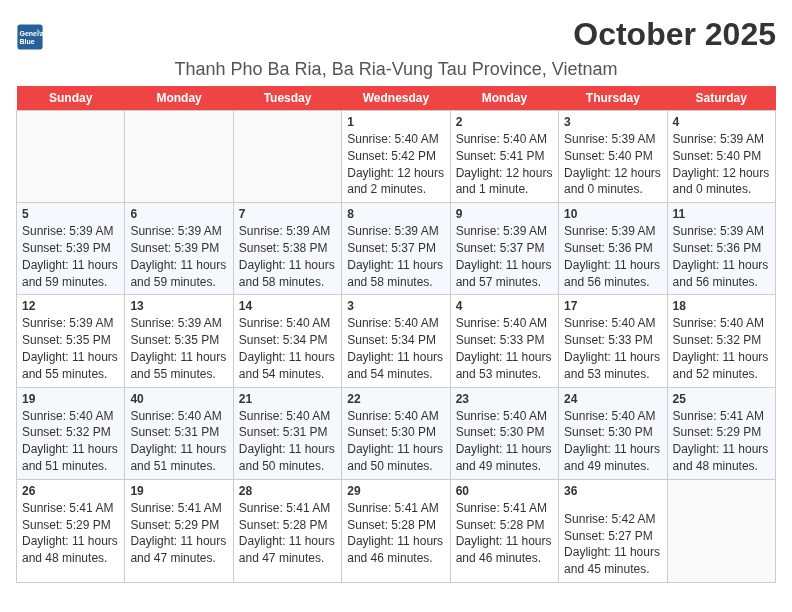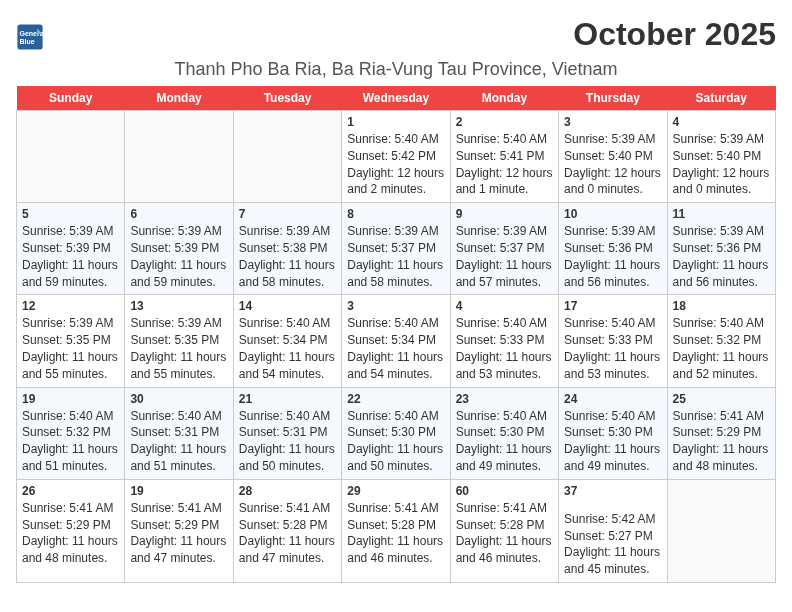--- a/index.html
+++ b/index.html
@@ -251,21 +251,21 @@
       </tr>
       <tr>
         <td>
           <span class="day-number">19</span>
           <div class="day-info" style="white-space: pre-line;">Sunrise: 5:40 AM
 Sunset: 5:32 PM
 Daylight: 11 hours
 and 51 minutes.</div>
         </td>
         <td>
-          <span class="day-number">30</span>
+          <span class="day-number">40</span>
           <div class="day-info" style="white-space: pre-line;">Sunrise: 5:40 AM
 Sunset: 5:31 PM
 Daylight: 11 hours
 and 51 minutes.</div>
         </td>
         <td>
           <span class="day-number">21</span>
           <div class="day-info" style="white-space: pre-line;">Sunrise: 5:40 AM
 Sunset: 5:31 PM
 Daylight: 11 hours
@@ -330,21 +330,21 @@
 and 46 minutes.</div>
         </td>
         <td>
           <span class="day-number">60</span>
           <div class="day-info" style="white-space: pre-line;">Sunrise: 5:41 AM
 Sunset: 5:28 PM
 Daylight: 11 hours
 and 46 minutes.</div>
         </td>
         <td>
-          <span class="day-number">37</span>
+          <span class="day-number">36</span>
           <div class="day-info" style="white-space: pre-line; margin-top: 13px;">Sunrise: 5:42 AM
 Sunset: 5:27 PM
 Daylight: 11 hours
 and 45 minutes.</div>
         </td>
         <td class="empty-cell"></td>
       </tr>
     </tbody>
 </table>
 

